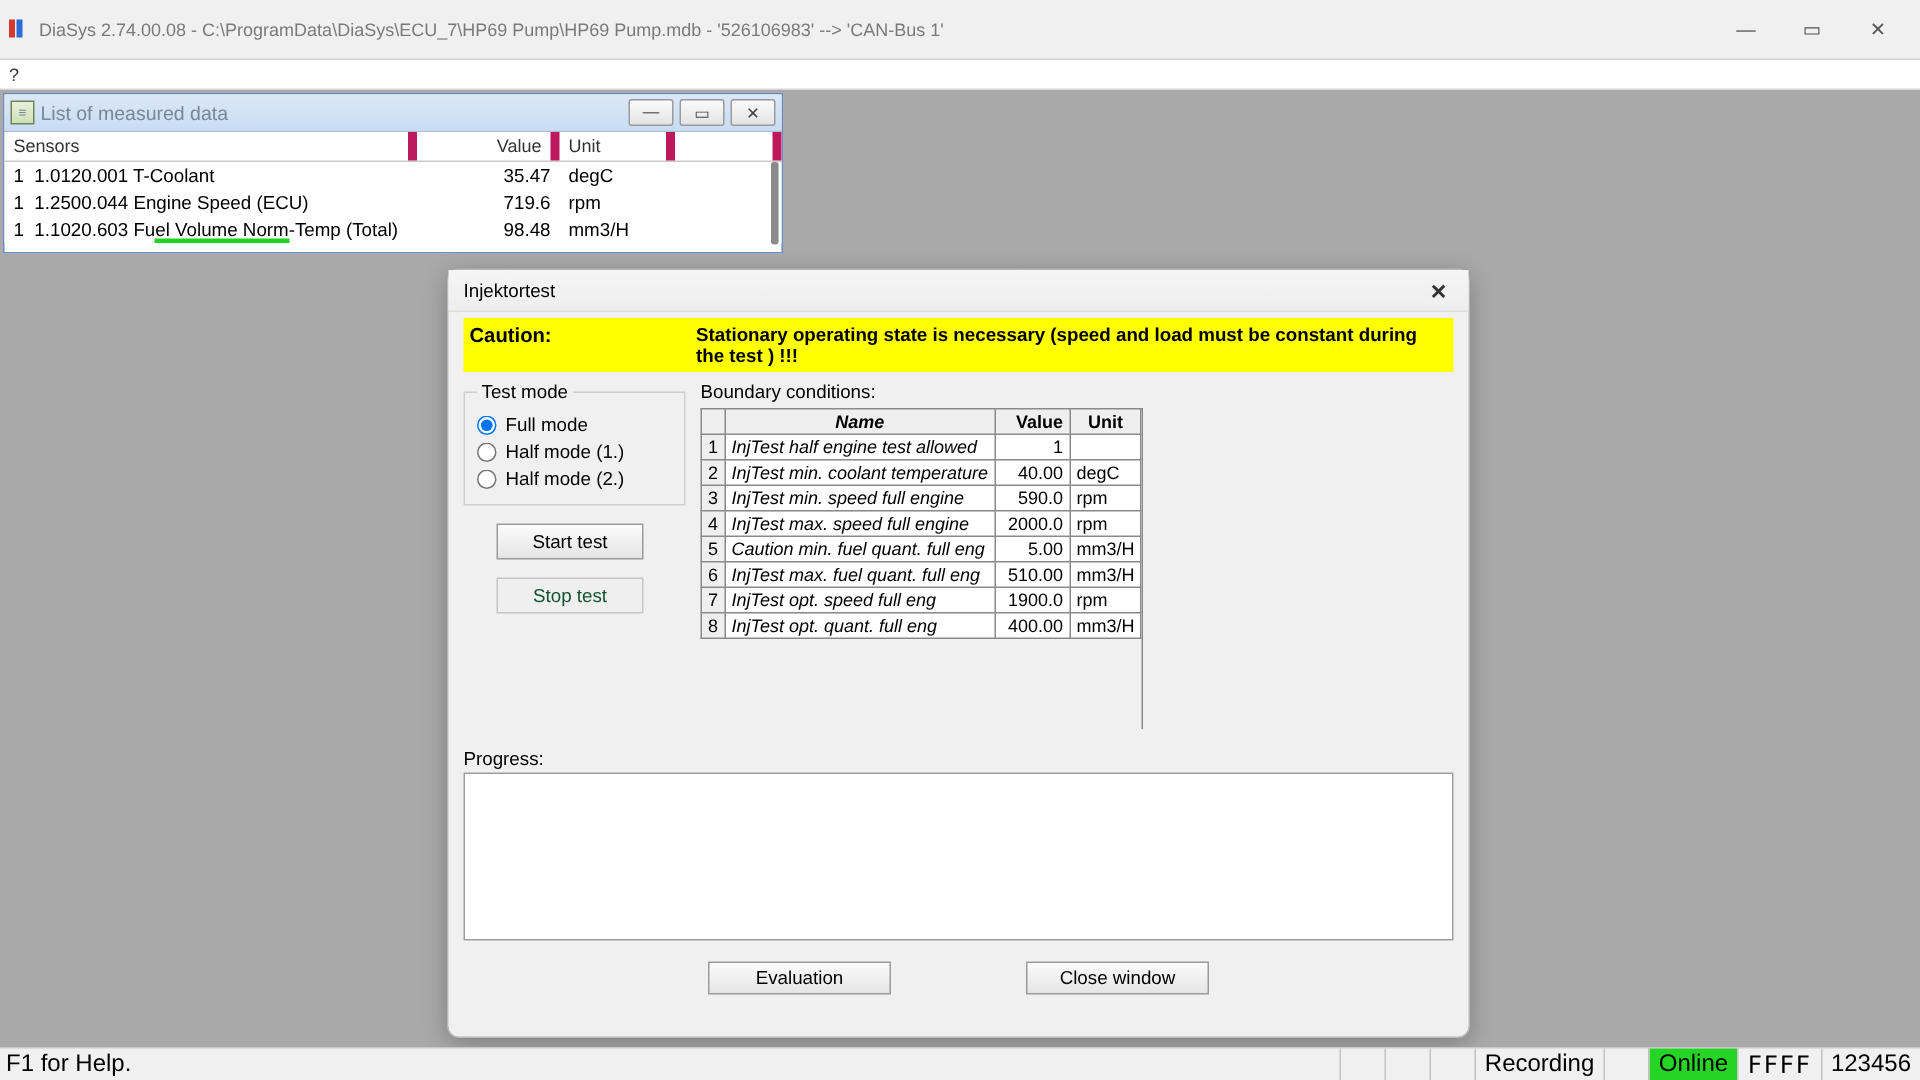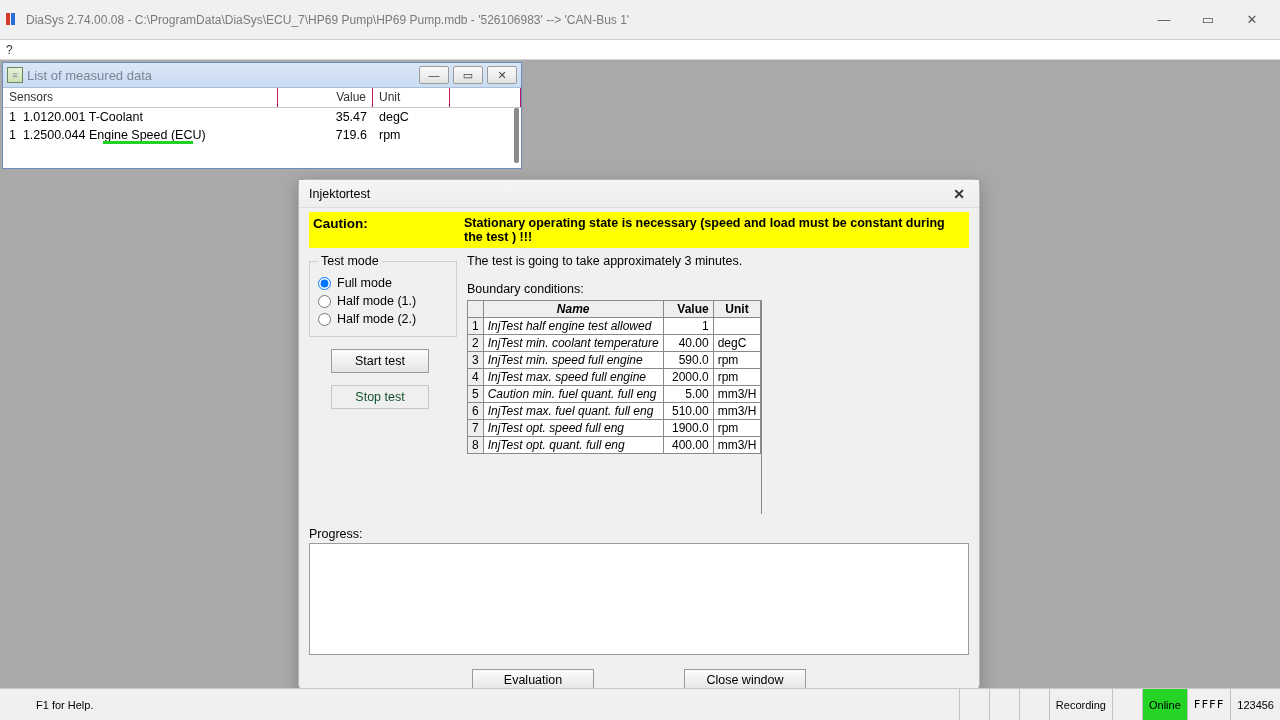--- a/index.html
+++ b/index.html
@@ -83,21 +83,21 @@
     margin-left:4px;
     border-radius:2px;
     display:flex; align-items:center; justify-content:center;
     font-size:11px; color:#444;
   }
   .subwin-headers {
     display:flex; height:20px; font-size:12px; color:#333;
     border-bottom: 1px solid #c9c9c9;
     background:#fff;
   }
-  .subwin-headers > div, .subwin-row > div { padding: 2px 6px; border-right: 1px solid #be185d; }
+  .subwin-headers > div, .subwin-row > div { padding: 2px 6px; border-right: 6px solid #be185d; }
   .col-sensors { width: 275px; }
   .col-value { width: 95px; text-align: right; }
   .col-unit { width: 77px; }
   .col-pad { flex:1; border-right:none; }
   .subwin-body { background:#fff; position:relative; }
   .subwin-row { display:flex; height:18px; font-size:12.5px; }
   .subwin-row > div { border-right: none; }
   .subwin-scroll {
     position:absolute; right:2px; top:0; bottom:0; width:5px;
     background:#d6d6d6; border-radius:2px;
@@ -186,25 +186,24 @@
   .dlg-buttons .btn2 {
     width: 122px; height: 22px;
     background: linear-gradient(#fbfbfb,#e5e5e5);
     border:1px solid #9b9b9b;
     font-size:12.5px;
     display:flex; align-items:center; justify-content:center;
   }
   
   .statusbar {
     position:absolute; left:0; right:0; bottom:0;
-    height:32px; background:#f0f0f0;
+    height:22px; background:#f0f0f0;
     border-top:1px solid #c9c9c9;
     display:flex; align-items:center;
-    font-size:11px;
-    padding-left:32px;
+    font-size:16px;
   }
   .statusbar .sb-left { padding-left:4px; flex:1;}
   .sb-cell { border-left:1px solid #c2c2c2; height:100%; display:flex; align-items:center; padding: 0 6px;}
   .sb-cell.empty { width: 30px; padding:0;}
   .sb-online { background:#25d425; color:#000; font-weight:normal;}
   .sb-seg { font-family: monospace; letter-spacing:1px;}
 </style>
 </head>
 <body>
 
@@ -245,20 +244,25 @@
     <div class="subwin-body">
       <div class="subwin-row">
         <div class="col-sensors"><span>1</span>&nbsp;&nbsp;<span>1.0120.001 T-Coolant</span></div>
         <div class="col-value">35.47</div>
         <div class="col-unit">degC</div>
       </div>
       <div class="subwin-row">
         <div class="col-sensors"><span>1</span>&nbsp;&nbsp;<span>1.2500.044 Engine Speed (ECU)</span></div>
         <div class="col-value">719.6</div>
         <div class="col-unit">rpm</div>
+      </div>
+      <div class="subwin-row">
+        <div class="col-sensors"><span>1</span>&nbsp;&nbsp;<span>1.1020.603 Fuel Volume Norm-Temp (Total)</span></div>
+        <div class="col-value">98.48</div>
+        <div class="col-unit">mm3/H</div>
       </div>
       <div class="green-bar"></div>
       <div class="subwin-scroll">
           <div class="subwin-scroll-thumb"></div>
         </div>
     </div>
   </div>
 
   <div class="dialog">
     <div class="dialog-title">
@@ -284,21 +288,20 @@
             </label>
           <label class="radio-row">
               <input type="radio" style="">
               <span>Half mode (2.)</span>
             </label>
         </fieldset>
         <div class="btn">Start test</div>
         <div class="btn disabled">Stop test</div>
       </div>
       <div class="dlg-right">
-        <div class="info-line">The test is going to take approximately 3 minutes.</div>
         <div class="bc-label">Boundary conditions:</div>
         <div class="bc-wrap">
         <table class="bc-table">
           <tbody>
                 <tr>
             <th class="idx"></th>
             <th class="c-name">Name</th>
             <th class="c-val">Value</th>
             <th class="c-unit">Unit</th>
           </tr>

